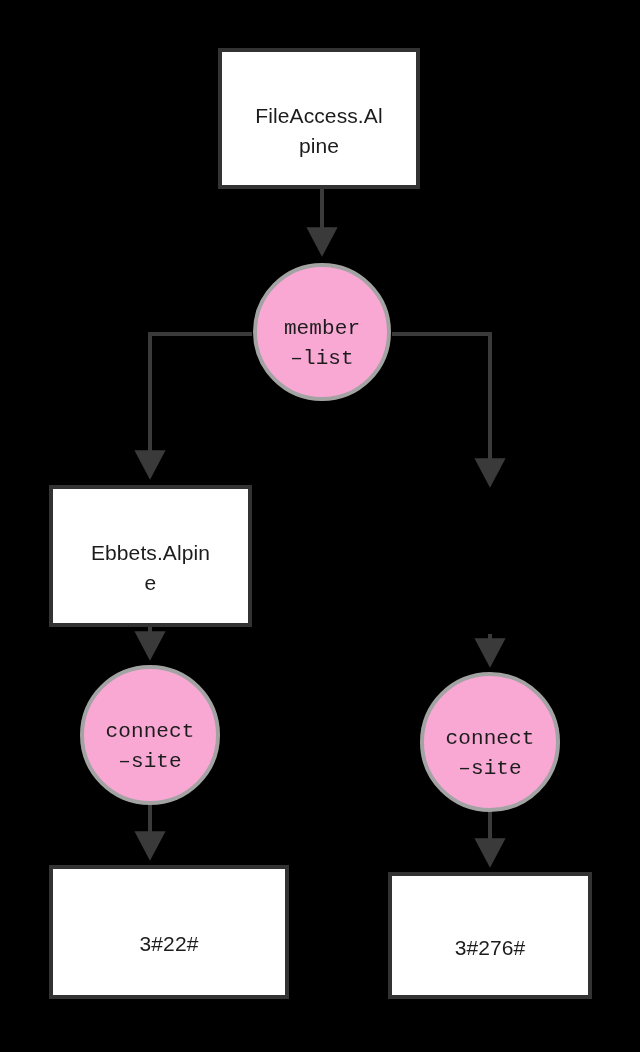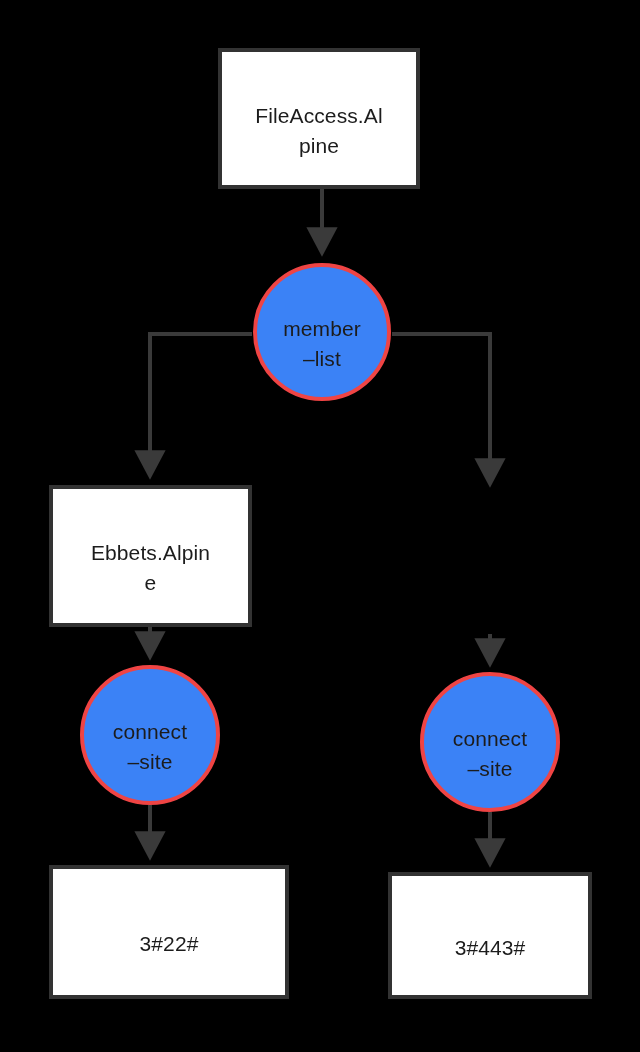--- a/index.html
+++ b/index.html
@@ -37,23 +37,24 @@
     color: #1c1c1c;
     font-size: 21px;
     line-height: 1.42;
     letter-spacing: 0.1px;
   }
   .node-box {
     background: #ffffff;
     border: 4px solid #333333;
   }
   .node-circle {
-    background: #3b82f6;
-    border: 4px solid #ef4444;
+    background: #f9a8d4;
+    border: 4px solid #a3a3a3;
     border-radius: 50%;
+    font-family: Liberation Mono, monospace;
   }
   .node-label {
     display: block;
     width: 100%;
     padding: 0 6px;
     box-sizing: border-box;
     word-break: break-all;
     white-space: pre-line;
     margin-top: 24px;
   }
@@ -113,16 +114,16 @@
   <div class="node node-circle" style="left:420px; top:672px; width:140px; height:140px;">
     <span class="node-label">connect
 –site</span>
   </div>
 
   <div class="node node-box" style="left:49px; top:865px; width:240px; height:134px;">
     <span class="node-label">3#22#</span>
   </div>
 
   <div class="node node-box" style="left:388px; top:872px; width:204px; height:127px;">
-    <span class="node-label">3#443#</span>
+    <span class="node-label">3#276#</span>
   </div>
 
 </div>
 
 </body></html>

